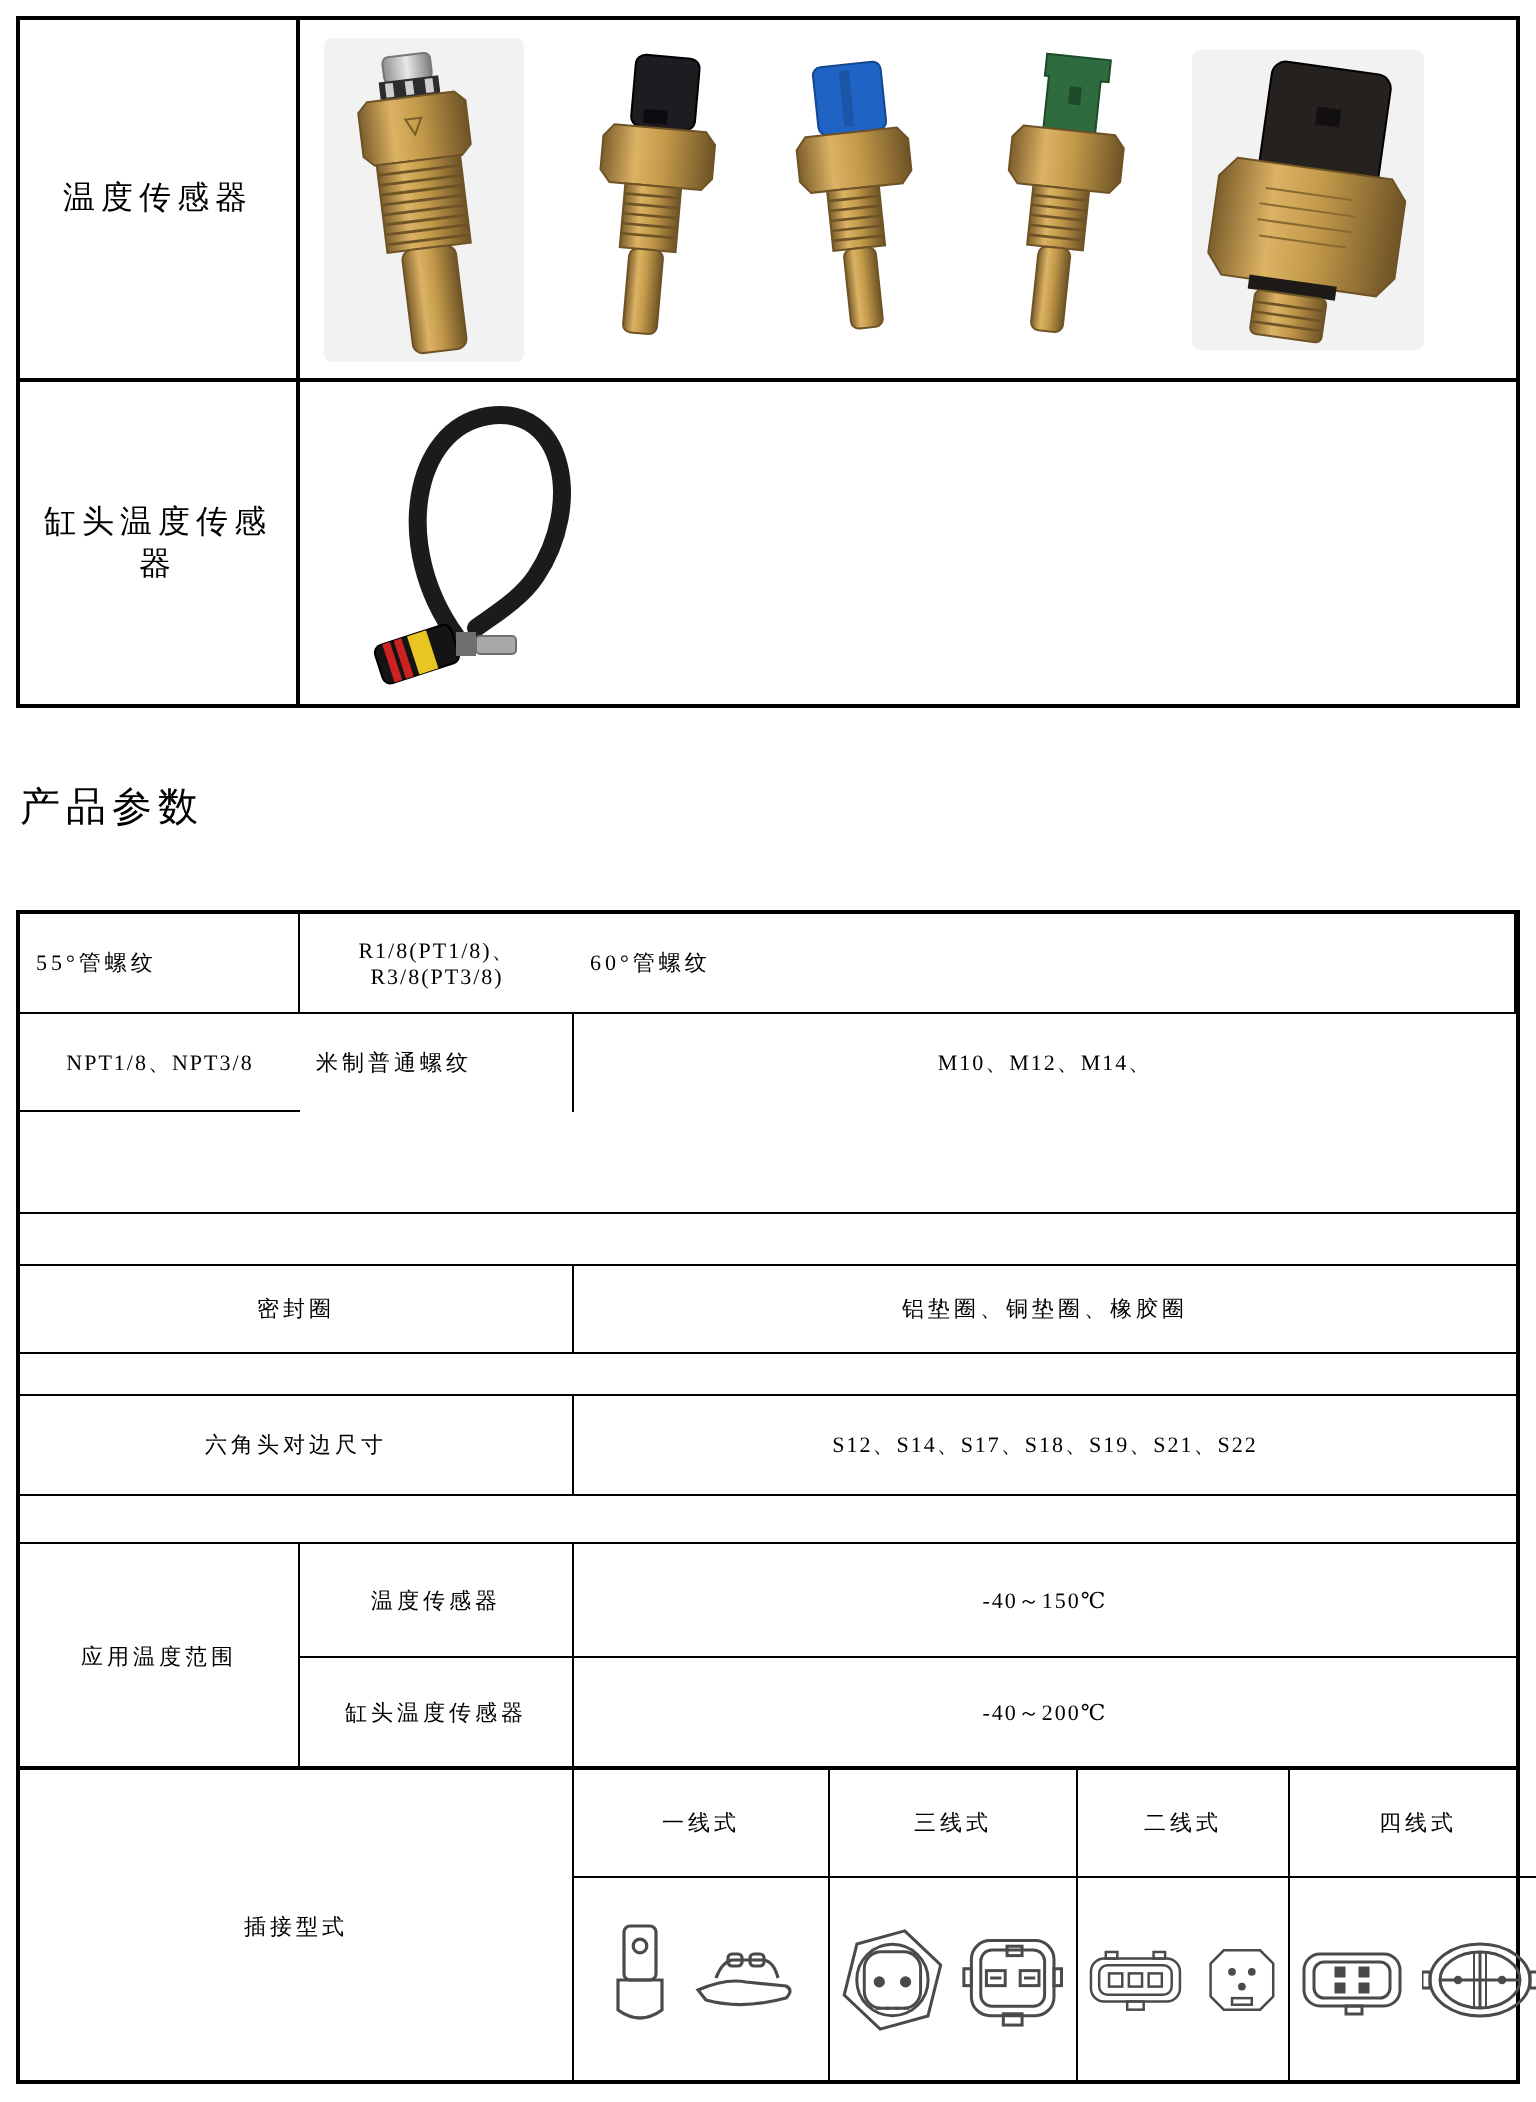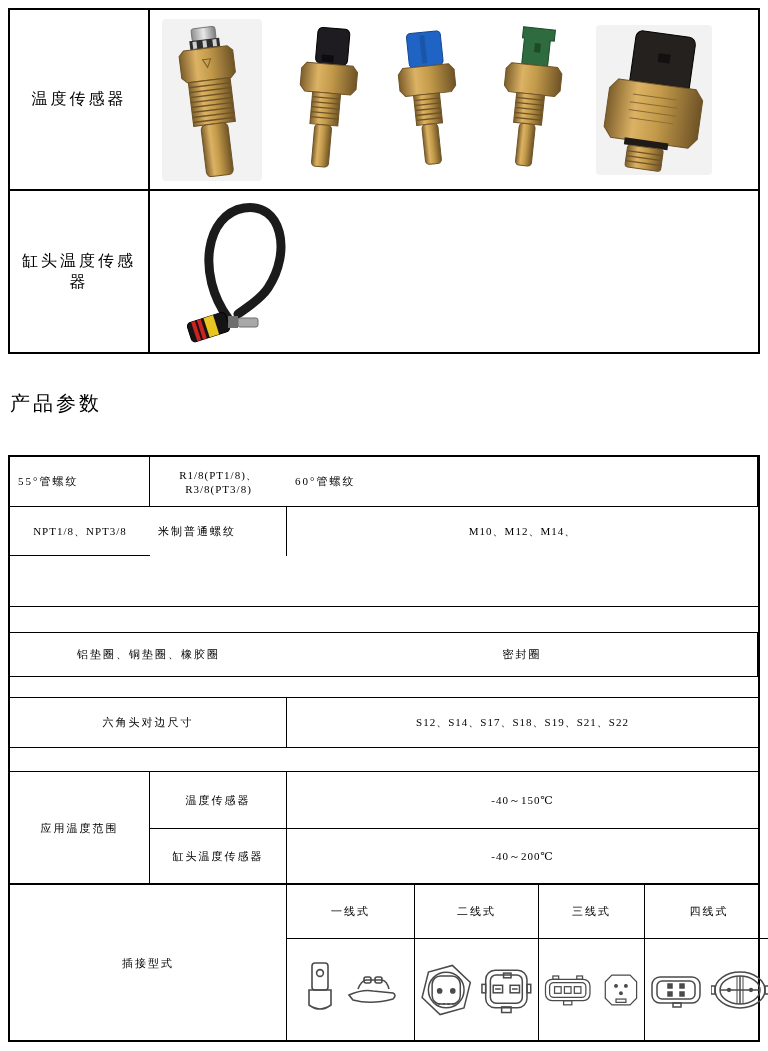--- a/index.html
+++ b/index.html
@@ -201,22 +201,22 @@
     <div class="cell hr mono-ish">R1/8(PT1/8)、R3/8(PT3/8)</div>
     <div class="cell vr hr" style="justify-content:flex-start;padding-left:8px;">60°管螺纹</div>
     <div class="cell hr mono-ish">NPT1/8、NPT3/8</div>
     <div class="cell vr" style="justify-content:flex-start;padding-left:8px;">米制普通螺纹</div>
     <div class="cell mono-ish">M10、M12、M14、</div>
   </div>
 
   <div id="sp1" class="band spacer"></div>
 
   <div id="seal-band" class="band">
+    <div class="cell vr">密封圈</div>
     <div class="cell">铝垫圈、铜垫圈、橡胶圈</div>
-    <div class="cell vr">密封圈</div>
   </div>
 
   <div id="sp2" class="band spacer"></div>
 
   <div id="hex-band" class="band">
     <div class="cell vr">六角头对边尺寸</div>
     <div class="cell mono-ish">S12、S14、S17、S18、S19、S21、S22</div>
   </div>
 
   <div id="sp3" class="band spacer"></div>
@@ -225,22 +225,22 @@
     <div class="cell vr" style="grid-row:1/3;font-family:Liberation Mono, monospace;">应用温度范围</div>
     <div class="cell vr hr">温度传感器</div>
     <div class="cell hr mono-ish">-40～150℃</div>
     <div class="cell vr">缸头温度传感器</div>
     <div class="cell mono-ish">-40～200℃</div>
   </div>
 
   <div id="plug-band" class="band">
     <div class="cell vr" style="grid-row:1/3;">插接型式</div>
     <div class="cell vr hr">一线式</div>
+    <div class="cell vr hr">三线式</div>
     <div class="cell vr hr">二线式</div>
-    <div class="cell vr hr">三线式</div>
     <div class="cell hr">四线式</div>
 
     <div class="cell vr plug-icons">
       <svg width="36" height="62" viewBox="0 0 36 62" fill="none" stroke="#4a4a4a" stroke-width="1.6">
         <rect x="10" y="4" width="16" height="27" rx="3"></rect>
         <circle cx="18" cy="14" r="3.4"></circle>
         <path d="M7,31 h22 v15 q-11,8 -22,0 z"></path>
       </svg>
       <svg width="54" height="34" viewBox="0 0 54 34" fill="none" stroke="#4a4a4a" stroke-width="1.6">
         <path d="M12,16 q3,-8 8,-9 h16 q5,1 7,9"></path>

